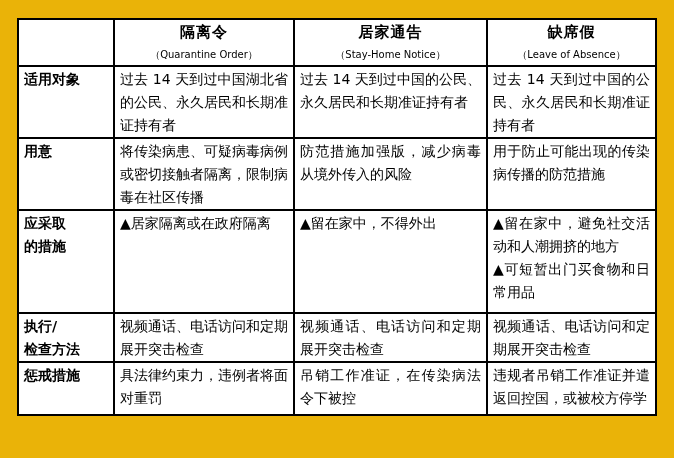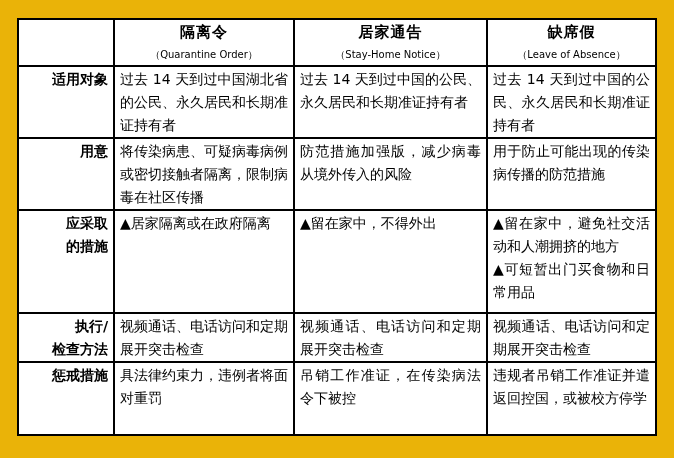--- a/index.html
+++ b/index.html
@@ -35,41 +35,41 @@
   col.c0 { width: 96px; }
   col.c1 { width: 180px; }
   col.c2 { width: 193px; }
   col.c3 { width: 169px; }
   
   tr.r-header { height: 47px; }
   tr.r0 { height: 72px; }
   tr.r1 { height: 70px; }
   tr.r2 { height: 103px; }
   tr.r3 { height: 44px; padding-left: 48px; }
-  tr.r4 { height: 73px; }
+  tr.r4 { height: 53px; }
 
   th.colhead { font-weight: normal; text-align: center; }
   .hdr-cn {
     font-weight: bold;
     font-size: 15px;
     line-height: 23px;
     text-align: center;
     letter-spacing: 1px;
   }
   .hdr-en {
     font-size: 10px;
     line-height: 21px;
     text-align: center;
     font-weight: normal;
   }
   th.rowlabel {
     font-weight: bold;
     font-size: 14px;
     line-height: 23px;
-    text-align: right;
+    text-align: left;
     white-space: pre-wrap;
   }
   td.body {
     font-size: 14px;
     line-height: 23px;
     text-align: justify;
     text-justify: inter-ideograph;
   }
   td.body .para {
     text-align: justify;

